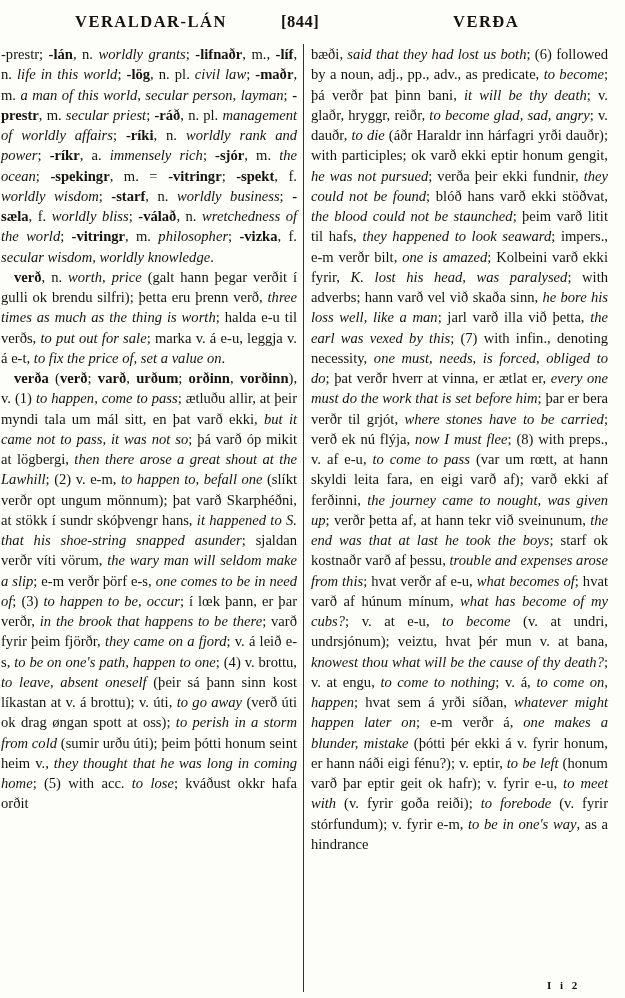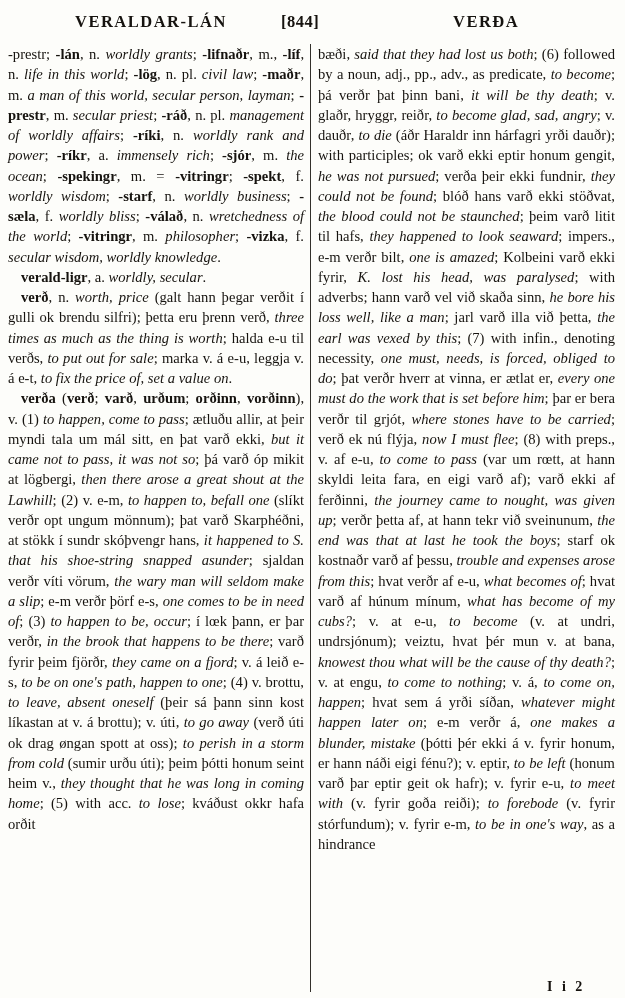--- a/index.html
+++ b/index.html
@@ -34,50 +34,49 @@
     display: flex;
     overflow: hidden;
   }
   .col {
     height: 948px;
     overflow: hidden;
     font-size: 14.6px;
     line-height: 20.25px;
     text-align: justify;
   }
-  .col-left  { width: 296px; padding-left: 8px;  padding-right: 6px; }
+  .col-left  { width: 296px; padding-left: 1px;  padding-right: 6px; }
   .col-rule  { width: 0; border-left: 1.4px solid #33302b; height: 960px; }
   .col-right { width: 297px; padding-left: 7px;  padding-right: 6px; }
   .col p { margin: 0; }
   .col p.indent { text-indent: 13px; }
   .b { font-weight: bold; }
   .i { font-style: italic; }
   .signature {
     position: absolute;
     left: 547px; top: 979px;
-    font-size: 14px;
+    font-size: 11px;
     font-weight: bold;
     letter-spacing: 3px;
   }
 </style>
 </head>
 <body>
 
 <div class="page">
 
   <div class="running-head">
     <span class="head-left">VERALDAR-LÁN</span>
     <span class="head-center">[844]</span>
     <span class="head-right">VERÐA</span>
   </div>
 
   <div class="columns">
     <div class="col col-left">
         <p class=""><span class="n">-prestr; </span><span class="b">-lán</span><span class="n">, n. </span><span class="i">worldly grants</span><span class="n">; </span><span class="b">-lifnaðr</span><span class="n">, m., </span><span class="b">-líf</span><span class="n">, n. </span><span class="i">life in this world</span><span class="n">; </span><span class="b">-lög</span><span class="n">, n. pl. </span><span class="i">civil law</span><span class="n">; </span><span class="b">-maðr</span><span class="n">, m. </span><span class="i">a man of this world, secular person, layman</span><span class="n">; </span><span class="b">-prestr</span><span class="n">, m. </span><span class="i">secular priest</span><span class="n">; </span><span class="b">-ráð</span><span class="n">, n. pl. </span><span class="i">management of worldly affairs</span><span class="n">; </span><span class="b">-ríki</span><span class="n">, n. </span><span class="i">worldly rank and power</span><span class="n">; </span><span class="b">-ríkr</span><span class="n">, a. </span><span class="i">immensely rich</span><span class="n">; </span><span class="b">-sjór</span><span class="n">, m. </span><span class="i">the ocean</span><span class="n">; </span><span class="b">-spekingr</span><span class="n">, m. = </span><span class="b">-vitringr</span><span class="n">; </span><span class="b">-spekt</span><span class="n">, f. </span><span class="i">worldly wisdom</span><span class="n">; </span><span class="b">-starf</span><span class="n">, n. </span><span class="i">worldly business</span><span class="n">; </span><span class="b">-sæla</span><span class="n">, f. </span><span class="i">worldly bliss</span><span class="n">; </span><span class="b">-válað</span><span class="n">, n. </span><span class="i">wretchedness of the world</span><span class="n">; </span><span class="b">-vitringr</span><span class="n">, m. </span><span class="i">philosopher</span><span class="n">; </span><span class="b">-vizka</span><span class="n">, f. </span><span class="i">secular wisdom, worldly knowledge</span><span class="n">.</span></p>
-        <p class="indent"><span class="b">verald-ligr</span><span class="n">, a. </span><span class="i">worldly, secular</span><span class="n">.</span></p>
         <p class="indent"><span class="b">verð</span><span class="n">, n. </span><span class="i">worth, price</span><span class="n"> (galt hann þegar verðit í gulli ok brendu silfri); þetta eru þrenn verð, </span><span class="i">three times as much as the thing is worth</span><span class="n">; halda e-u til verðs, </span><span class="i">to put out for sale</span><span class="n">; marka v. á e-u, leggja v. á e-t, </span><span class="i">to fix the price of, set a value on</span><span class="n">.</span></p>
         <p class="indent"><span class="b">verða</span><span class="n"> (</span><span class="b">verð</span><span class="n">; </span><span class="b">varð</span><span class="n">, </span><span class="b">urðum</span><span class="n">; </span><span class="b">orðinn</span><span class="n">, </span><span class="b">vorðinn</span><span class="n">), v. (1) </span><span class="i">to happen, come to pass</span><span class="n">; ætluðu allir, at þeir myndi tala um mál sitt, en þat varð ekki, </span><span class="i">but it came not to pass, it was not so</span><span class="n">; þá varð óp mikit at lögbergi, </span><span class="i">then there arose a great shout at the Lawhill</span><span class="n">; (2) v. e-m, </span><span class="i">to happen to, befall one</span><span class="n"> (slíkt verðr opt ungum mönnum); þat varð Skarphéðni, at stökk í sundr skóþvengr hans, </span><span class="i">it happened to S. that his shoe-string snapped asunder</span><span class="n">; sjaldan verðr víti vörum, </span><span class="i">the wary man will seldom make a slip</span><span class="n">; e-m verðr þörf e-s, </span><span class="i">one comes to be in need of</span><span class="n">; (3) </span><span class="i">to happen to be, occur</span><span class="n">; í lœk þann, er þar verðr, </span><span class="i">in the brook that happens to be there</span><span class="n">; varð fyrir þeim fjörðr, </span><span class="i">they came on a fjord</span><span class="n">; v. á leið e-s, </span><span class="i">to be on one's path, happen to one</span><span class="n">; (4) v. brottu, </span><span class="i">to leave, absent oneself</span><span class="n"> (þeir sá þann sinn kost líkastan at v. á brottu); v. úti, </span><span class="i">to go away</span><span class="n"> (verð úti ok drag øngan spott at oss); </span><span class="i">to perish in a storm from cold</span><span class="n"> (sumir urðu úti); þeim þótti honum seint heim v., </span><span class="i">they thought that he was long in coming home</span><span class="n">; (5) with acc. </span><span class="i">to lose</span><span class="n">; kváðust okkr hafa orðit</span></p>
       </div>
     <div class="col-rule"></div>
     <div class="col col-right">
         <p class=""><span class="n">bæði, </span><span class="i">said that they had lost us both</span><span class="n">; (6) followed by a noun, adj., pp., adv., as predicate, </span><span class="i">to become</span><span class="n">; þá verðr þat þinn bani, </span><span class="i">it will be thy death</span><span class="n">; v. glaðr, hryggr, reiðr, </span><span class="i">to become glad, sad, angry</span><span class="n">; v. dauðr, </span><span class="i">to die</span><span class="n"> (áðr Haraldr inn hárfagri yrði dauðr); with participles; ok varð ekki eptir honum gengit, </span><span class="i">he was not pursued</span><span class="n">; verða þeir ekki fundnir, </span><span class="i">they could not be found</span><span class="n">; blóð hans varð ekki stöðvat, </span><span class="i">the blood could not be staunched</span><span class="n">; þeim varð litit til hafs, </span><span class="i">they happened to look seaward</span><span class="n">; impers., e-m verðr bilt, </span><span class="i">one is amazed</span><span class="n">; Kolbeini varð ekki fyrir, </span><span class="i">K. lost his head, was paralysed</span><span class="n">; with adverbs; hann varð vel við skaða sinn, </span><span class="i">he bore his loss well, like a man</span><span class="n">; jarl varð illa við þetta, </span><span class="i">the earl was vexed by this</span><span class="n">; (7) with infin., denoting necessity, </span><span class="i">one must, needs, is forced, obliged to do</span><span class="n">; þat verðr hverr at vinna, er ætlat er, </span><span class="i">every one must do the work that is set before him</span><span class="n">; þar er bera verðr til grjót, </span><span class="i">where stones have to be carried</span><span class="n">; verð ek nú flýja, </span><span class="i">now I must flee</span><span class="n">; (8) with preps., v. af e-u, </span><span class="i">to come to pass</span><span class="n"> (var um rœtt, at hann skyldi leita fara, en eigi varð af); varð ekki af ferðinni, </span><span class="i">the journey came to nought, was given up</span><span class="n">; verðr þetta af, at hann tekr við sveinunum, </span><span class="i">the end was that at last he took the boys</span><span class="n">; starf ok kostnaðr varð af þessu, </span><span class="i">trouble and expenses arose from this</span><span class="n">; hvat verðr af e-u, </span><span class="i">what becomes of</span><span class="n">; hvat varð af húnum mínum, </span><span class="i">what has become of my cubs?</span><span class="n">; v. at e-u, </span><span class="i">to become</span><span class="n"> (v. at undri, undrsjónum); veiztu, hvat þér mun v. at bana, </span><span class="i">knowest thou what will be the cause of thy death?</span><span class="n">; v. at engu, </span><span class="i">to come to nothing</span><span class="n">; v. á, </span><span class="i">to come on, happen</span><span class="n">; hvat sem á yrði síðan, </span><span class="i">whatever might happen later on</span><span class="n">; e-m verðr á, </span><span class="i">one makes a blunder, mistake</span><span class="n"> (þótti þér ekki á v. fyrir honum, er hann náði eigi fénu?); v. eptir, </span><span class="i">to be left</span><span class="n"> (honum varð þar eptir geit ok hafr); v. fyrir e-u, </span><span class="i">to meet with</span><span class="n"> (v. fyrir goða reiði); </span><span class="i">to forebode</span><span class="n"> (v. fyrir stórfundum); v. fyrir e-m, </span><span class="i">to be in one's way</span><span class="n">, as a hindrance</span></p>
       </div>
   </div>
 
   <div class="signature">I i 2</div>

